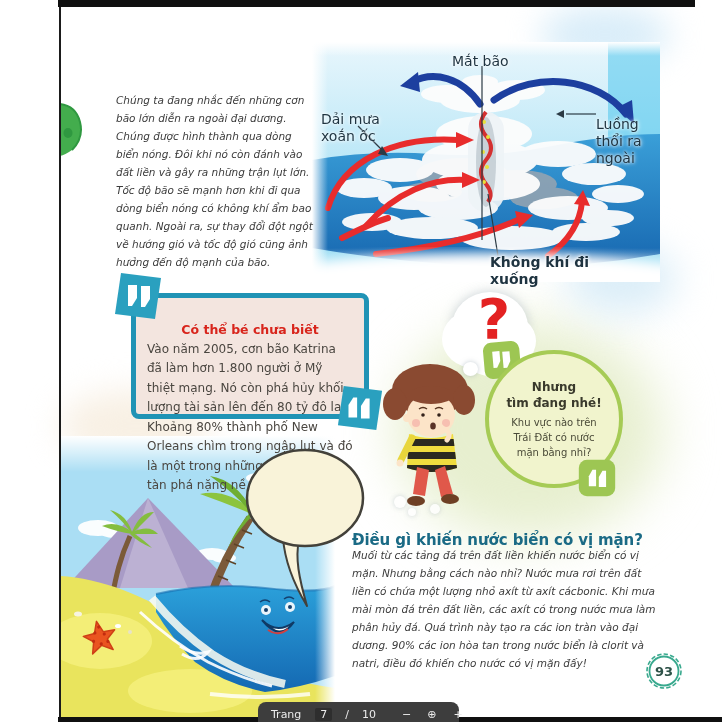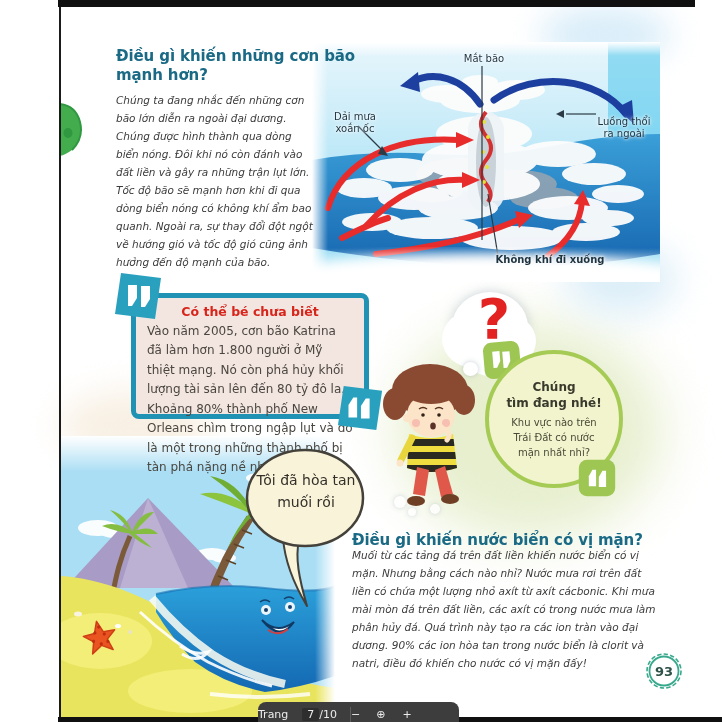--- a/index.html
+++ b/index.html
@@ -3,44 +3,44 @@
 <meta charset="utf-8">
 <style>
   html,body{margin:0;padding:0;background:#ffffff;}
   #screen{position:relative;width:722px;height:722px;background:#ffffff;overflow:hidden;
           font-family:"DejaVu Sans",sans-serif;color:#3b3b3b;}
   .abs{position:absolute;}
   .wash{position:absolute;border-radius:50%;z-index:1;}
   .h-teal{font-weight:bold;font-size:15px;line-height:1.25;color:#1a6a85;letter-spacing:-0.1px;}
   .para{font-size:10.5px;line-height:1.72;color:#3b3b3b;font-style:italic;}
   .strip{position:absolute;background:#101010;z-index:7;}
-  .dlabel{position:absolute;font-size:10px;line-height:1.2;color:#1e3340;text-align:center;
+  .dlabel{position:absolute;font-size:14px;line-height:1.2;color:#1e3340;text-align:left;
           text-shadow:0 0 3px #fff,0 0 5px #fff;z-index:3;}
   #factbox{position:absolute;left:131px;top:293px;width:238px;height:126px;background:#f3e5df;
            border:5px solid #2093b5;border-radius:8px;z-index:3;box-sizing:border-box;}
-  #factbox .fb-h{margin-top:6px;text-align:center;font-size:12.5px;font-weight:bold;color:#d8251c;}
+  #factbox .fb-h{margin-top:24px;text-align:center;font-size:12.5px;font-weight:bold;color:#d8251c;}
   #factbox .fb-b{margin:3px 11px 0 11px;font-size:12px;line-height:1.62;color:#4a4640;}
   .qicon{position:absolute;z-index:4;}
   #cloudq{position:absolute;left:452px;top:292px;width:76px;height:70px;border-radius:50%;background:#fff;
           box-shadow:-16px 12px 0 -6px #fff,16px 14px 0 -8px #fff,0 24px 0 -10px #fff,0 0 12px rgba(140,155,170,.45);
           z-index:4;}
   .qtrail{position:absolute;background:#fff;border-radius:50%;box-shadow:0 0 5px rgba(140,155,170,.5);z-index:4;}
   #qmark{position:absolute;left:466px;top:288px;width:56px;text-align:center;font-size:56px;font-weight:bold;
          color:#e32222;z-index:5;line-height:1.1;}
   #explore{position:absolute;left:485px;top:350px;width:138px;height:138px;border-radius:50%;
            background:#f1f4cd;border:4px solid #a6cb55;box-sizing:border-box;z-index:4;text-align:center;}
   #explore .ex-t{margin-top:26px;font-size:12px;font-weight:bold;color:#3a3a2c;line-height:1.3;}
   #explore .ex-q{margin:4px 12px 0 12px;font-size:10px;line-height:1.5;color:#4a4a38;}
   #speech-text{position:absolute;left:250px;top:469px;width:112px;text-align:center;font-size:14px;
                line-height:1.6;color:#33302a;z-index:6;}
   #toolbar{position:absolute;left:258px;top:702px;width:201px;height:27px;background:#3d3d3d;
            border-radius:8px 8px 0 0;z-index:8;display:flex;align-items:flex-start;
            padding-top:6px;box-sizing:border-box;font-size:11px;color:#ececec;}
   #toolbar span{display:inline-block;}
-  .tb-gap{}
+  .tb-gap{margin-left:13px;}
   #tb-page{background:#2e2e2e;border-radius:2px;padding:0 5px;margin-left:14px;}
   .tb-divider{width:1px;height:16px;background:#5d5d5d;margin-left:13px;margin-top:-1px;}
   .tb-btn{cursor:default;}
   #page-edge{position:absolute;left:59px;top:0;width:2px;height:717px;background:#1b1b1b;z-index:6;}
   svg text{font-family:"DejaVu Sans",sans-serif;}
 </style>
 </head>
 <body>
 
 <div id="screen">
@@ -49,21 +49,20 @@
   <div class="wash" style="left:540px;top:6px;width:130px;height:58px;background:#d9edf9;filter:blur(16px);"></div>
   <div class="wash" style="left:565px;top:243px;width:112px;height:72px;background:#dceef8;filter:blur(18px);"></div>
   <div class="wash" style="left:60px;top:390px;width:152px;height:72px;background:#f8f0e4;filter:blur(16px);"></div>
 
   <svg class="abs" style="left:60px;top:102px;z-index:2;" width="24" height="56" viewBox="0 0 24 56">
     <path d="M0,2 Q16,4 20,20 Q24,36 12,48 Q5,53 0,54 Z" fill="#43ad4d"></path>
     <path d="M0,2 Q16,4 20,20 Q24,36 12,48" fill="none" stroke="#2f9840" stroke-width="2"></path>
     <ellipse cx="8" cy="31" rx="4.5" ry="5" fill="#2f9840"></ellipse>
   </svg>
 
-  <div class="abs h-teal" style="left:116px;top:47px;width:240px;z-index:3;">Điều gì khiến những cơn bão mạnh hơn?</div>
   <div class="abs para" style="left:116px;top:91px;width:200px;z-index:3;">Chúng ta đang nhắc đến những cơn bão lớn diễn ra ngoài đại dương. Chúng được hình thành qua dòng biển nóng. Đôi khi nó còn đánh vào đất liền và gây ra những trận lụt lớn. Tốc độ bão sẽ mạnh hơn khi đi qua dòng biển nóng có không khí ẩm bao quanh. Ngoài ra, sự thay đổi đột ngột về hướng gió và tốc độ gió cũng ảnh hưởng đến độ mạnh của bão.</div>
 
   <svg class="abs" style="left:312px;top:42px;z-index:2;" width="348" height="240" viewBox="0 0 348 240">
     <defs>
       <linearGradient id="skyG" x1="0" y1="0" x2="0" y2="1">
         <stop offset="0" stop-color="#e8f6fc"></stop>
           <stop offset="1" stop-color="#8ed9f2"></stop>
       </linearGradient>
       <linearGradient id="seaG" x1="0" y1="0" x2="0" y2="1">
         <stop offset="0" stop-color="#3a9fd8"></stop>
@@ -191,24 +190,24 @@
   <div class="qtrail" style="left:454px;top:379px;width:9px;height:8px;"></div>
   <div id="qmark">?</div>
 
   <svg class="qicon" style="left:482px;top:340px;transform:rotate(-5deg);" width="40" height="40" viewBox="0 0 44 44">
     <rect x="2" y="2" width="40" height="40" rx="9" fill="#9dc653"></rect>
     <path d="M12,12 h8 v11 l-4,7 h-4 z" fill="#fff"></path>
     <path d="M23,13 h8 v11 l-4,7 h-4 z" fill="#fff"></path>
   </svg>
   <div id="explore">
     <div class="ex-t">
-      <span>Chúng</span><br>
+      <span>Nhưng</span><br>
       <span>tìm đang nhé!</span>
     </div>
-    <div class="ex-q">Khu vực nào trên Trái Đất có nước mặn nhất nhỉ?</div>
+    <div class="ex-q">Khu vực nào trên Trái Đất có nước mặn bằng nhỉ?</div>
   </div>
   <svg class="qicon" style="left:577px;top:458px;transform:rotate(180deg);" width="40" height="40" viewBox="0 0 44 44">
     <rect x="2" y="2" width="40" height="40" rx="9" fill="#9dc653"></rect>
     <path d="M12,12 h8 v11 l-4,7 h-4 z" fill="#fff"></path>
     <path d="M23,13 h8 v11 l-4,7 h-4 z" fill="#fff"></path>
   </svg>
 
   <svg class="abs" style="left:383px;top:362px;z-index:4;" width="95" height="155" viewBox="0 0 95 155">
     <defs>
       <clipPath id="torsoClip">
@@ -336,21 +335,20 @@
     <ellipse cx="58" cy="190" rx="3" ry="2" fill="#ffffff"></ellipse>
     <circle cx="70" cy="196" r="2" fill="#e8e2c8"></circle>
     <rect x="0" y="0" width="275" height="36" fill="url(#fadeT2)"></rect>
     <rect x="255" y="0" width="20" height="281" fill="url(#fadeR2)"></rect>
   </svg>
 
   <svg class="abs" style="left:243px;top:446px;z-index:5;" width="126" height="170" viewBox="0 0 126 170">
     <path d="M40,92 C42,118 52,140 64,160 C56,132 52,112 56,94 Z" fill="#f9f3d9" stroke="#43413a" stroke-width="2" stroke-linejoin="round"></path>
     <ellipse cx="62" cy="52" rx="58" ry="48" fill="#f9f3d9" stroke="#43413a" stroke-width="2.5"></ellipse>
   </svg>
-  <div id="speech-text">Tôi đã hòa tan muối rồi</div>
 
   <div class="abs h-teal" style="left:352px;top:519px;width:320px;z-index:3;margin-top:12px;">Điều gì khiến nước biển có vị mặn?</div>
   <div class="abs para" style="left:352px;top:546px;width:308px;z-index:3;">Muối từ các tảng đá trên đất liền khiến nước biển có vị mặn. Nhưng bằng cách nào nhỉ? Nước mưa rơi trên đất liền có chứa một lượng nhỏ axít từ axít cácbonic. Khi mưa mài mòn đá trên đất liền, các axít có trong nước mưa làm phân hủy đá. Quá trình này tạo ra các ion tràn vào đại dương. 90% các ion hòa tan trong nước biển là clorit và natri, điều đó khiến cho nước có vị mặn đấy!</div>
 
   <svg class="abs" style="left:645px;top:652px;z-index:3;" width="38" height="38" viewBox="0 0 38 38">
     <circle cx="19" cy="19" r="17" fill="none" stroke="#39a98e" stroke-width="1.6" stroke-dasharray="4.4 2.2"></circle>
     <circle cx="19" cy="19" r="14.5" fill="#ffffff" stroke="#39a98e" stroke-width="1.8"></circle>
     <text x="19" y="24" text-anchor="middle" font-size="13" font-weight="bold" fill="#2e5248">93</text>
   </svg>
 

